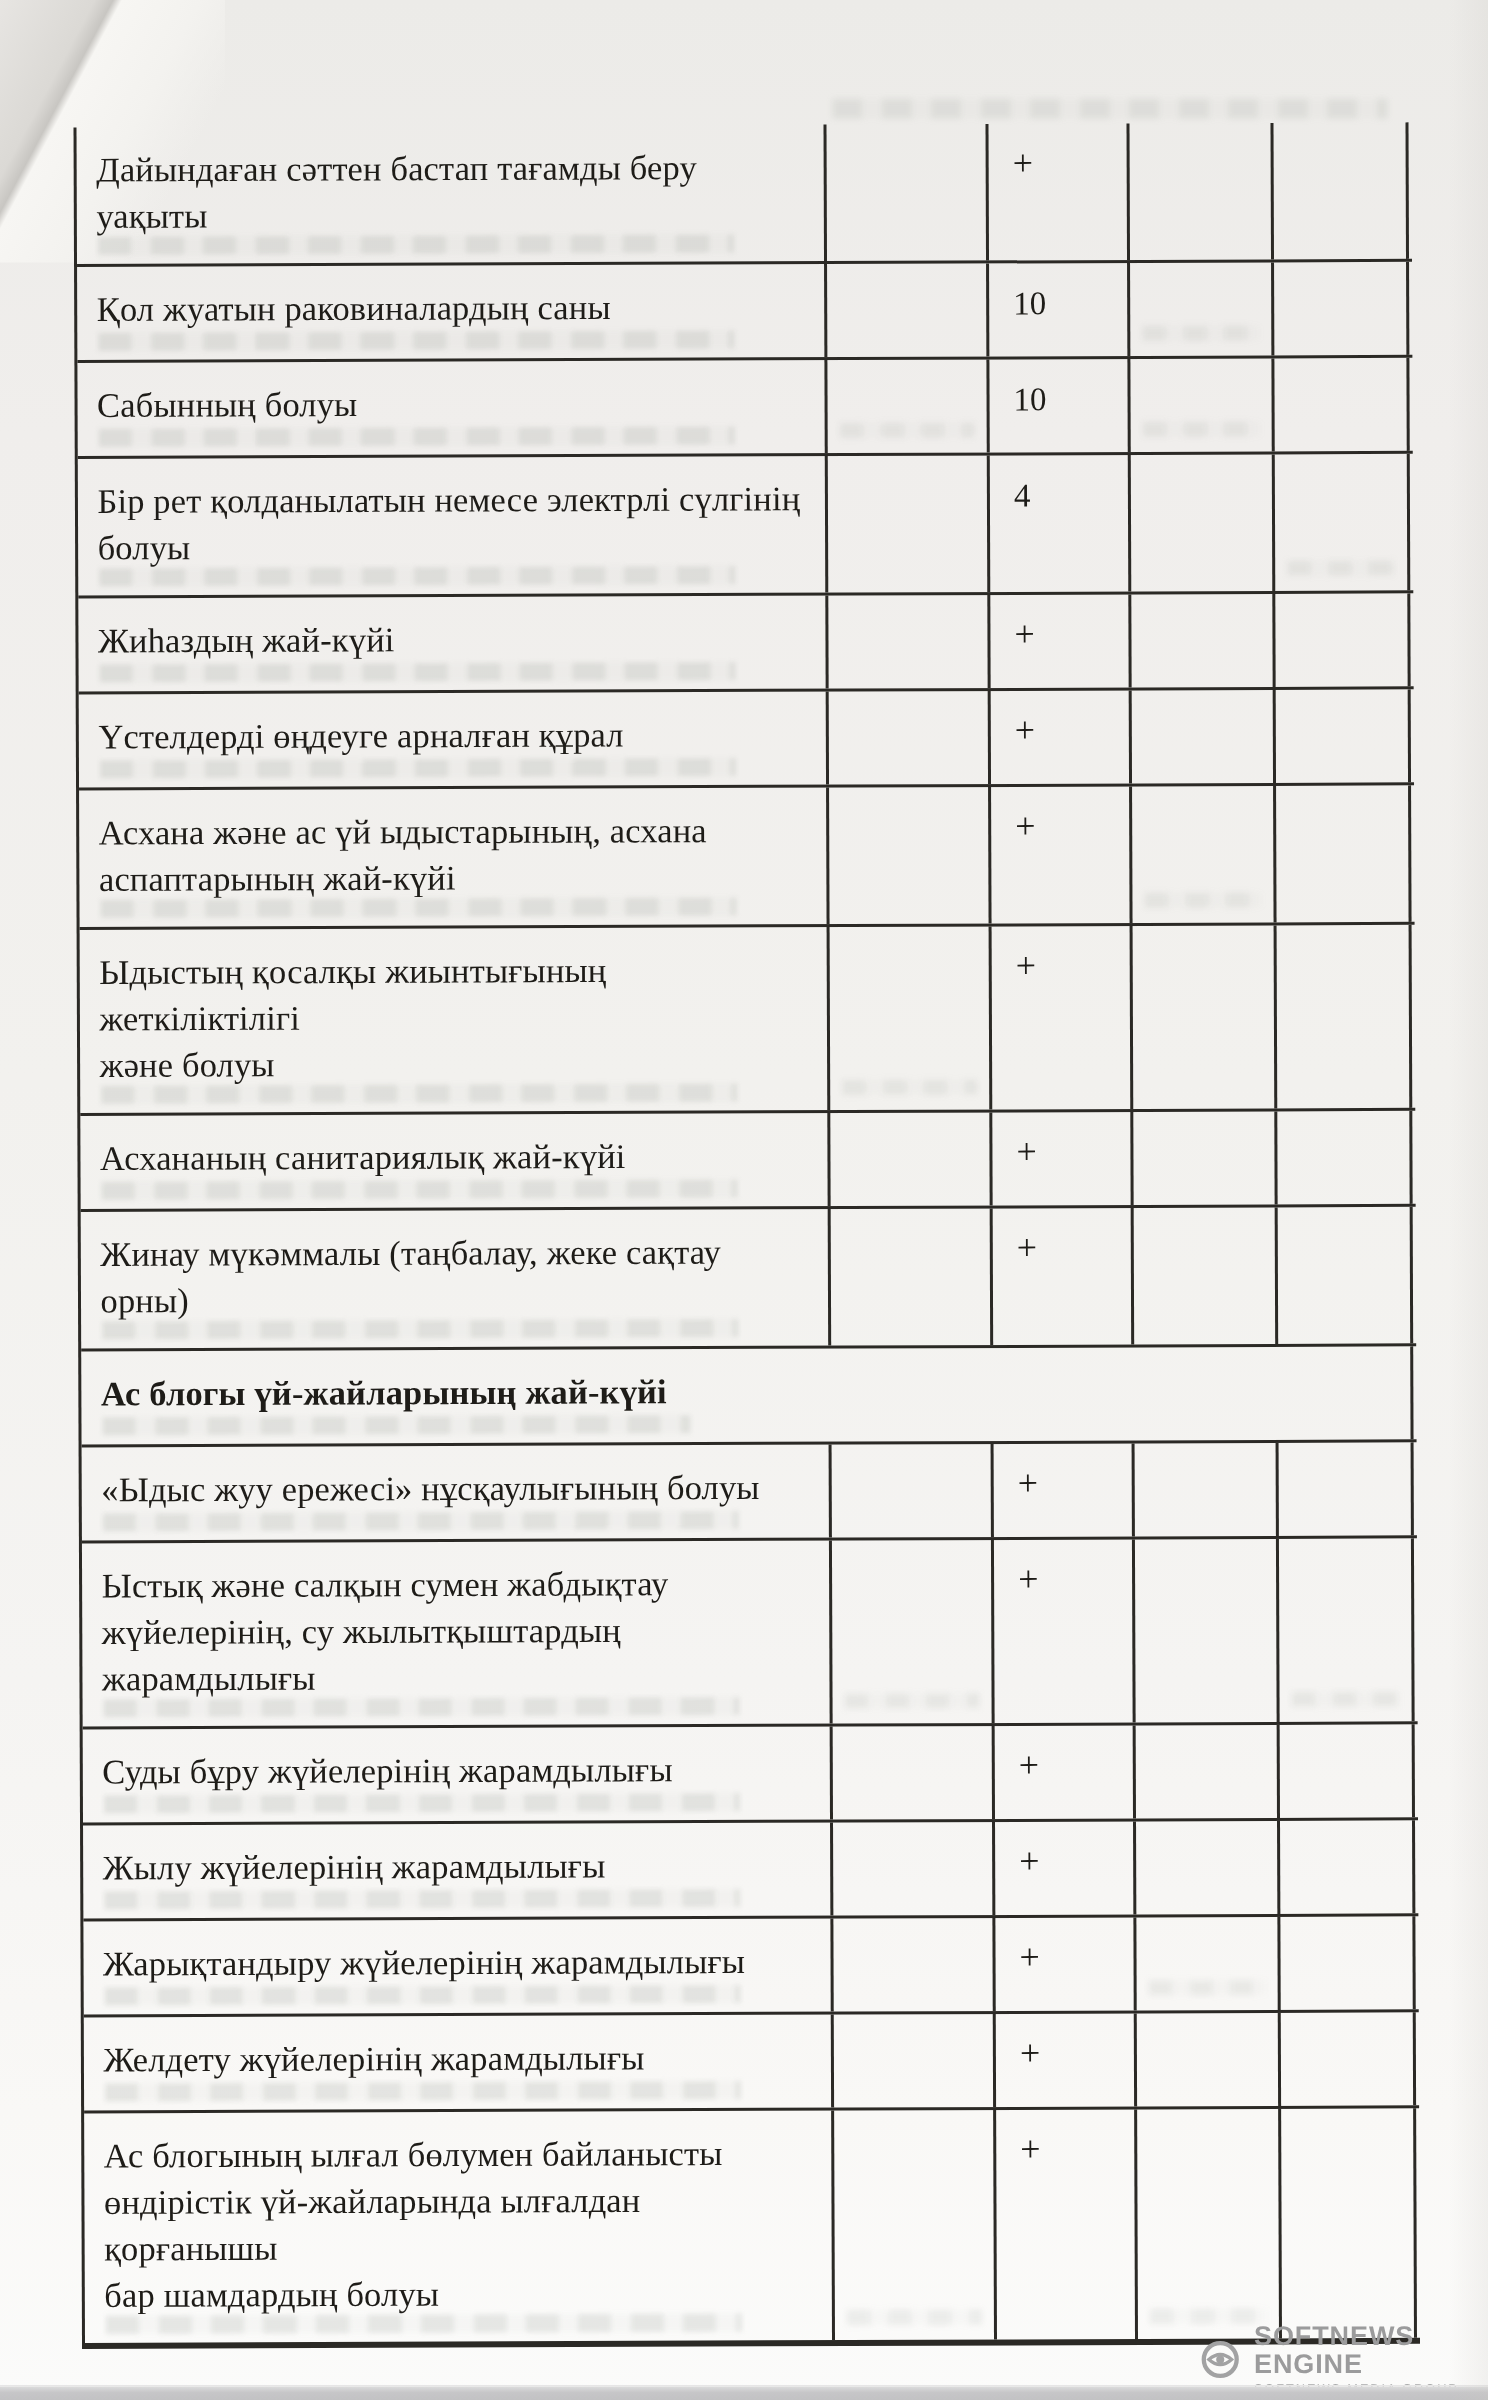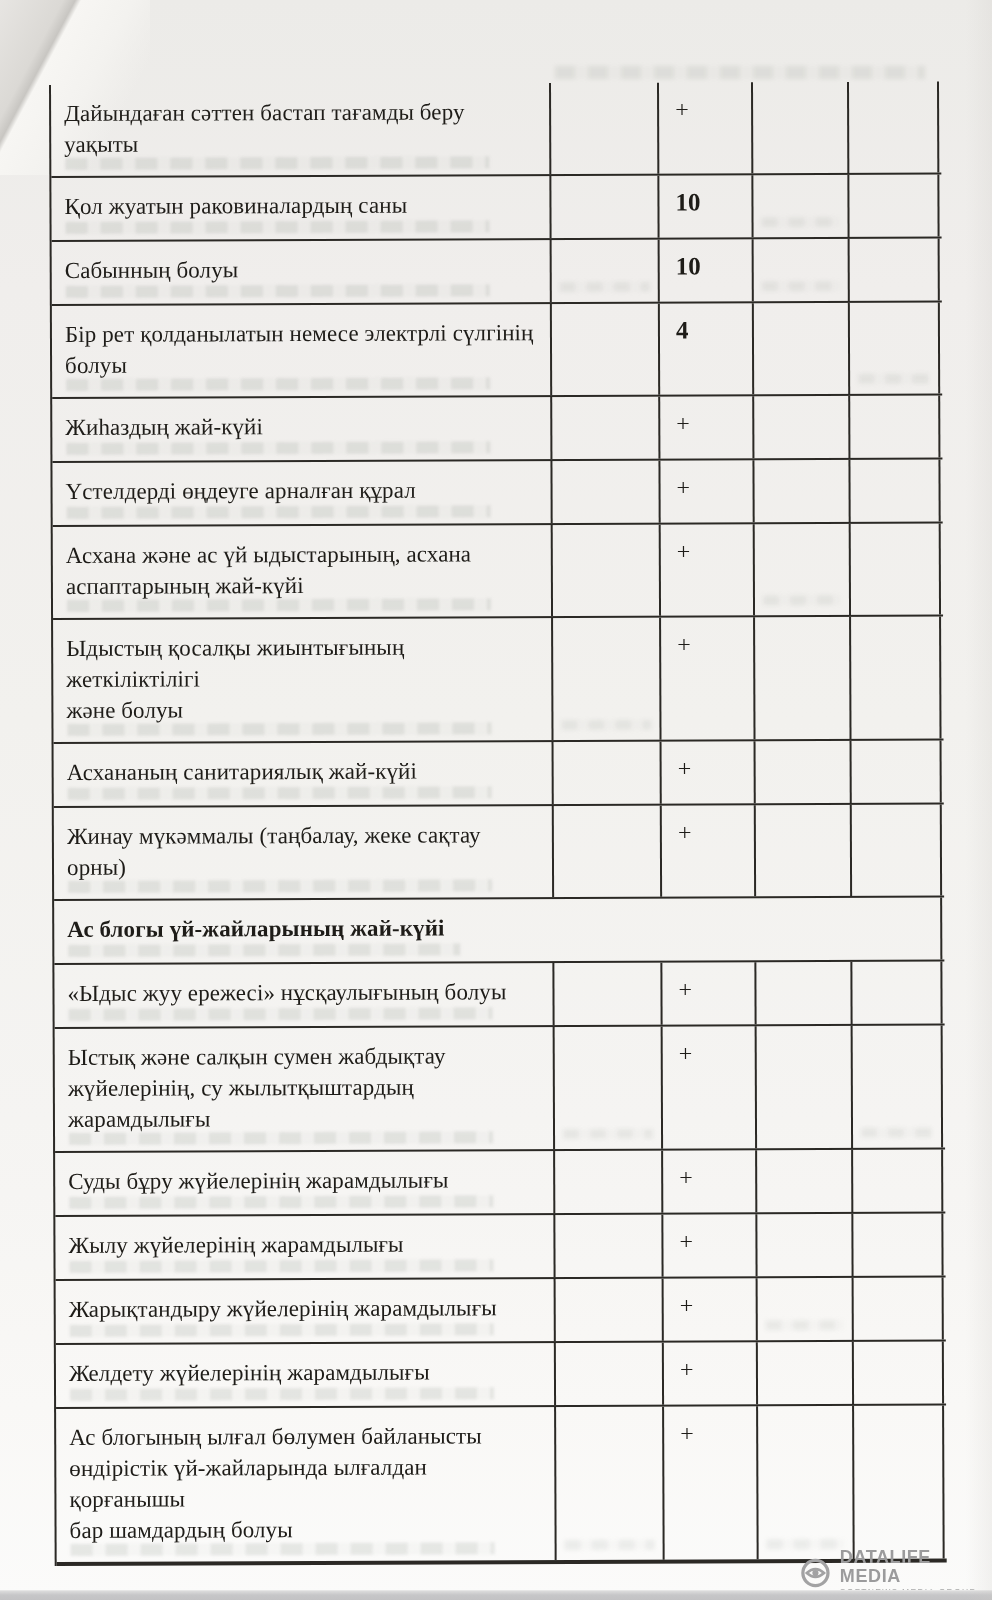--- a/index.html
+++ b/index.html
@@ -29,21 +29,21 @@
   .row{display:grid;grid-template-columns:500px 108px 94px 96px 90px;border-bottom:2.5px solid #2b2925;}
   .row:last-child{border-bottom-width:4.5px;}
   .row.section{grid-template-columns:888px;}
   .cell{border-right:2.5px solid #2b2925;position:relative;box-sizing:border-box;}
   .lbl{
     padding:13px 10px 16px 13px;font-size:23px;line-height:31px;
     white-space:pre-line;min-height:62px;letter-spacing:.1px;
   }
   .section .lbl{font-weight:bold;}
   .val{padding:12px 4px 0 16px;font-size:24px;line-height:30px;}
-  .val.num{font-weight:bold;font-size:25px;}
+  .val.num{font-weight:normal;font-size:22px;}
   
   .lbl::after{
     content:"";position:absolute;left:14px;right:60px;bottom:6px;height:12px;
     background:repeating-linear-gradient(90deg,rgba(125,133,124,.17) 0 22px,rgba(125,133,124,.04) 22px 35px);
     filter:blur(1.8px);
   }
   .section .lbl::after{right:480px;}
   .cell.g::after{
     content:"";position:absolute;left:8px;right:8px;bottom:10px;height:10px;
     background:repeating-linear-gradient(90deg,rgba(128,136,127,.12) 0 16px,rgba(128,136,127,.03) 16px 27px);
@@ -206,19 +206,19 @@
     </div>
   </div>
 
 <div class="watermark">
   <svg width="32" height="32" viewBox="0 0 32 32">
     <circle cx="16" cy="16" r="13" fill="none" stroke="#a2a2a3" stroke-width="3.4"></circle>
     <path d="M7 16 Q 16 8, 25 16 Q 16 24, 7 16 Z" fill="none" stroke="#a2a2a3" stroke-width="2.6"></path>
     <circle cx="16" cy="16" r="3.2" fill="#a2a2a3"></circle>
   </svg>
   <div>
-    <div class="wm-title">DATALIFE MEDIA</div>
+    <div class="wm-title">SOFTNEWS ENGINE</div>
     <div class="wm-sub">SOFTNEWS MEDIA GROUP</div>
   </div>
 </div>
 
 <div class="bottom-bar"></div>
 <div class="edge-shade"></div>
 
 </body></html>

